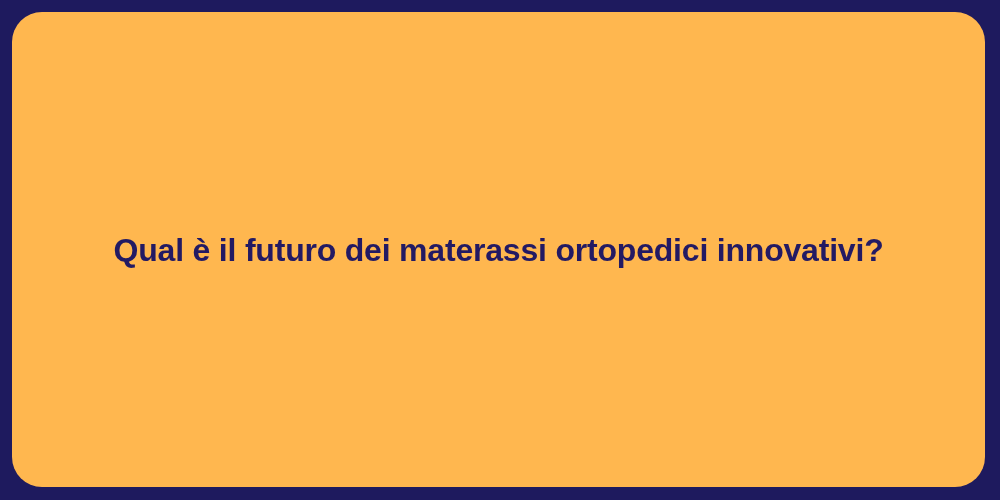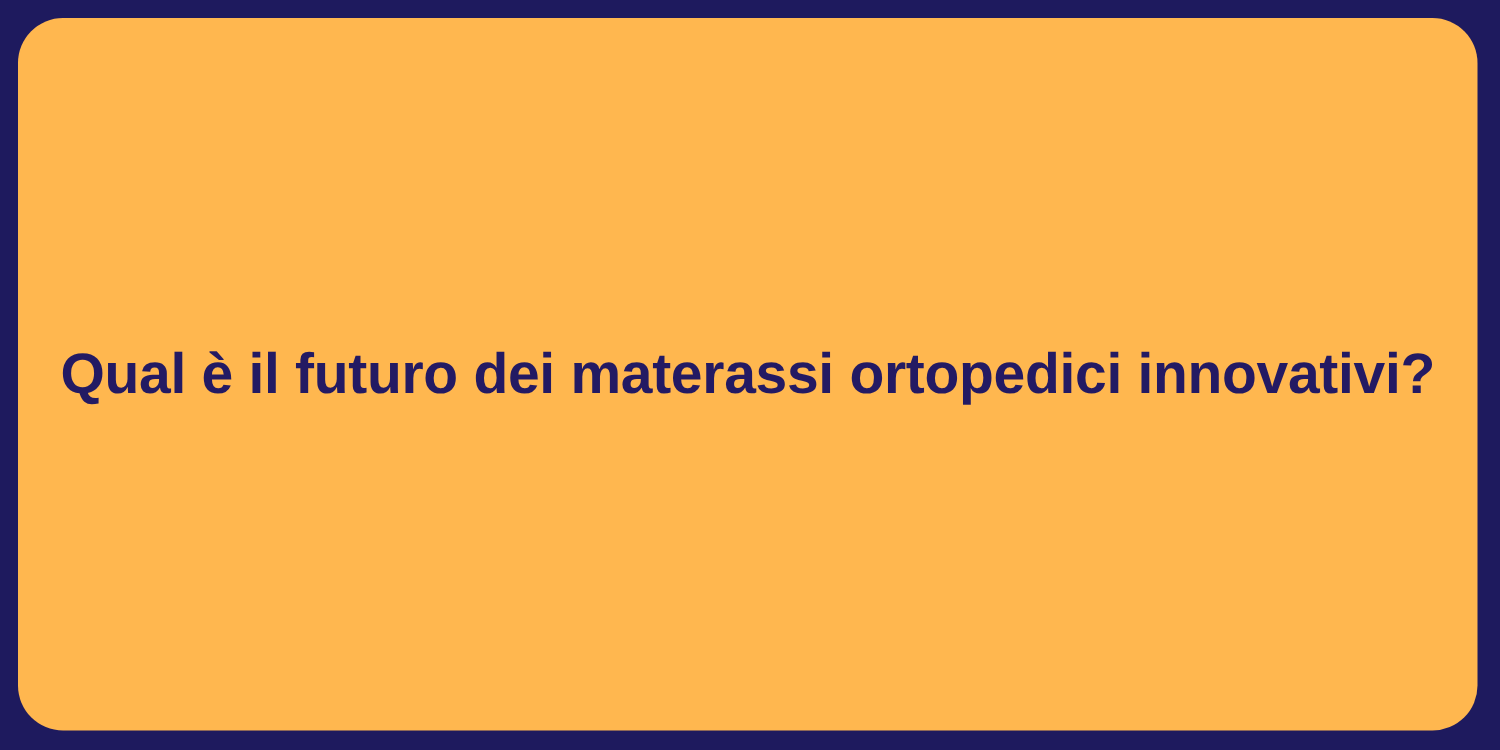--- a/index.html
+++ b/index.html
@@ -54,15 +54,15 @@
     white-space: nowrap;
     
     transform: translateY(1px);
   }
 </style>
 </head>
 <body>
 
 <div class="banner-frame" style="background: rgb(30, 26, 94); padding: 12px 15px 13px 12px;">
   <div class="banner-card" style="background: rgb(255, 183, 79); border-radius: 30px;">
-    <h1 class="headline" style="color: rgb(35, 26, 99); font-size: 38px; font-weight: 700; text-align: center;">Qual è il futuro dei materassi ortopedici innovativi?</h1>
+    <h1 class="headline" style="color: rgb(35, 26, 99); font-size: 32px; font-weight: 700; text-align: center;">Qual è il futuro dei materassi ortopedici innovativi?</h1>
   </div>
 </div>
 
 </body></html>

